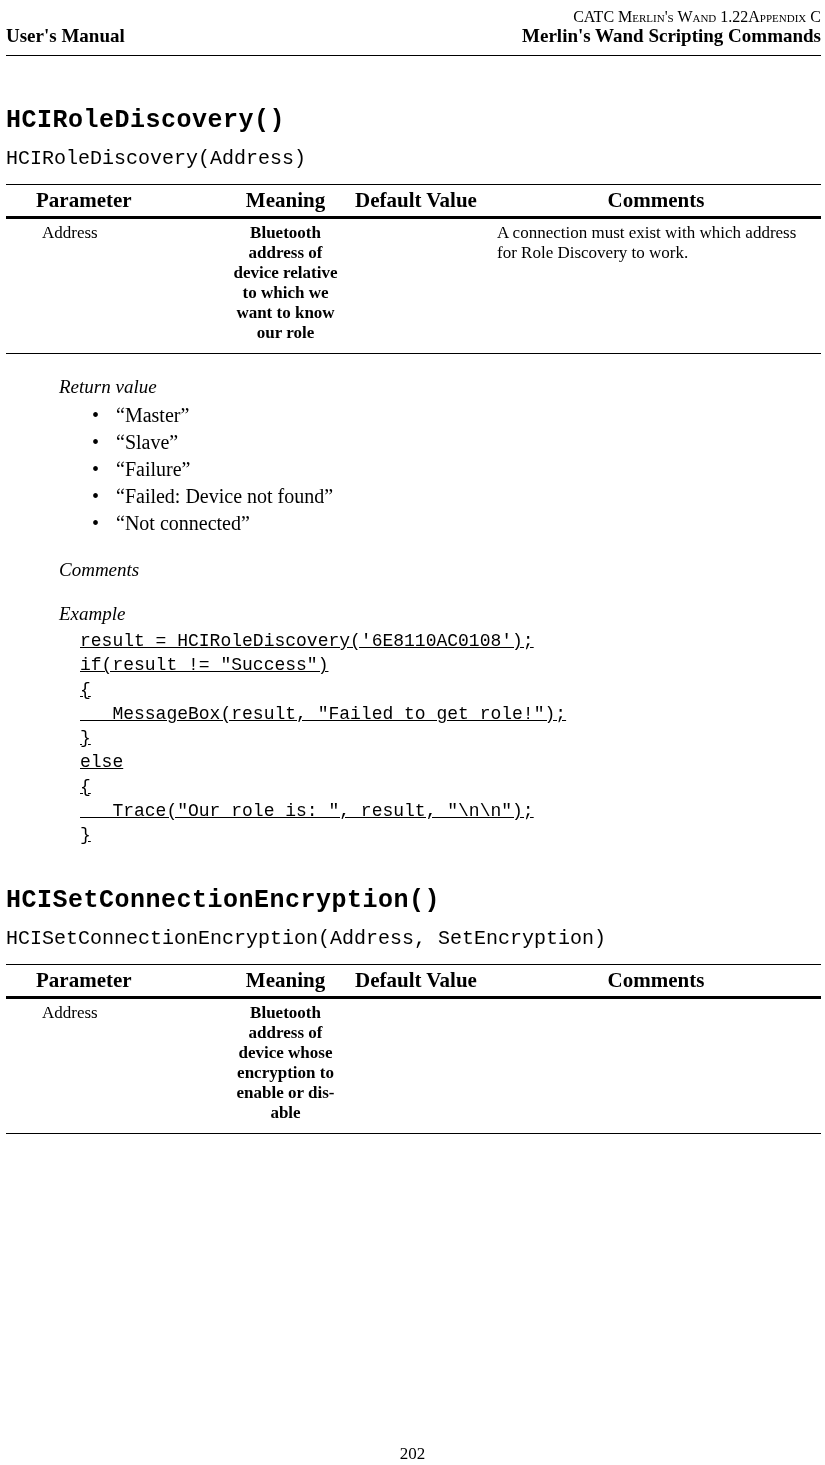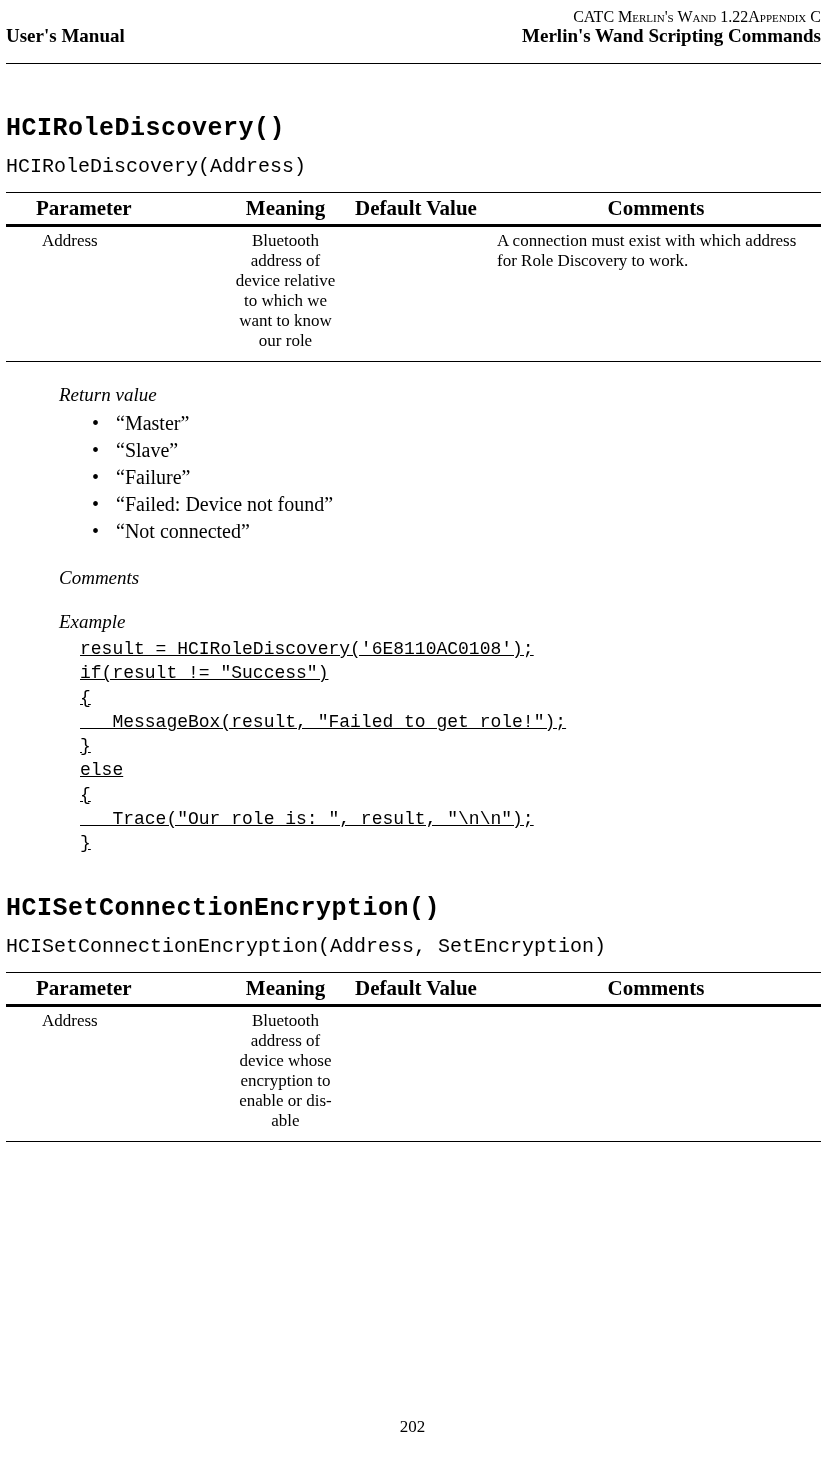--- a/index.html
+++ b/index.html
@@ -28,21 +28,21 @@
   .header-row .left {}
   .header-row .right {}
   .sc { font-variant: small-caps; }
   .header-sub {
     display: flex;
     justify-content: space-between;
     align-items: baseline;
     font-size: 19px;
     font-weight: bold;
     border-bottom: 1px solid #000;
-    padding-bottom: 16px;
+    padding-bottom: 8px;
     margin-top: -1px;
   }
   .h-section {
     font-family: "Courier New", Courier, monospace;
     font-weight: bold;
     font-size: 25px;
     margin-top: 50px;
     margin-bottom: 2px;
     letter-spacing: 0.5px;
   }
@@ -71,21 +71,21 @@
   table.param th.meaning-col { width: 115px; text-align: center;}
   table.param th.default-col { width: 130px; text-align: left;}
   table.param th.comments-col { text-align: center; }
   table.param td {
     font-size: 17px;
     padding: 4px 6px 10px 6px;
     vertical-align: top;
     border-bottom: 1px solid #000;
   }
   table.param td.param-cell { padding-left: 36px; }
-  table.param td.meaning-cell { text-align: center; }
+  table.param td.meaning-cell { text-align: center; font-weight: bold; }
   .subhead {
     font-style: italic;
     font-size: 19px;
     margin-left: 53px;
     margin-top: 22px;
     margin-bottom: 4px;
   }
   ul.bullets {
     list-style: none;
     margin: 2px 0 0 0;
@@ -112,21 +112,21 @@
   pre.code {
     font-family: "Courier New", Courier, monospace;
     font-size: 18px;
     margin: 4px 0 0 74px;
     white-space: pre;
     line-height: 1.35;
     text-decoration: underline;
   }
   .pagenum {
     position: absolute;
-    bottom: 28px;
+    bottom: 1px;
     left: 0;
     width: 825px;
     text-align: center;
     font-size: 17px;
   }
 </style>
 </head>
 <body>
 
 <div class="page">

